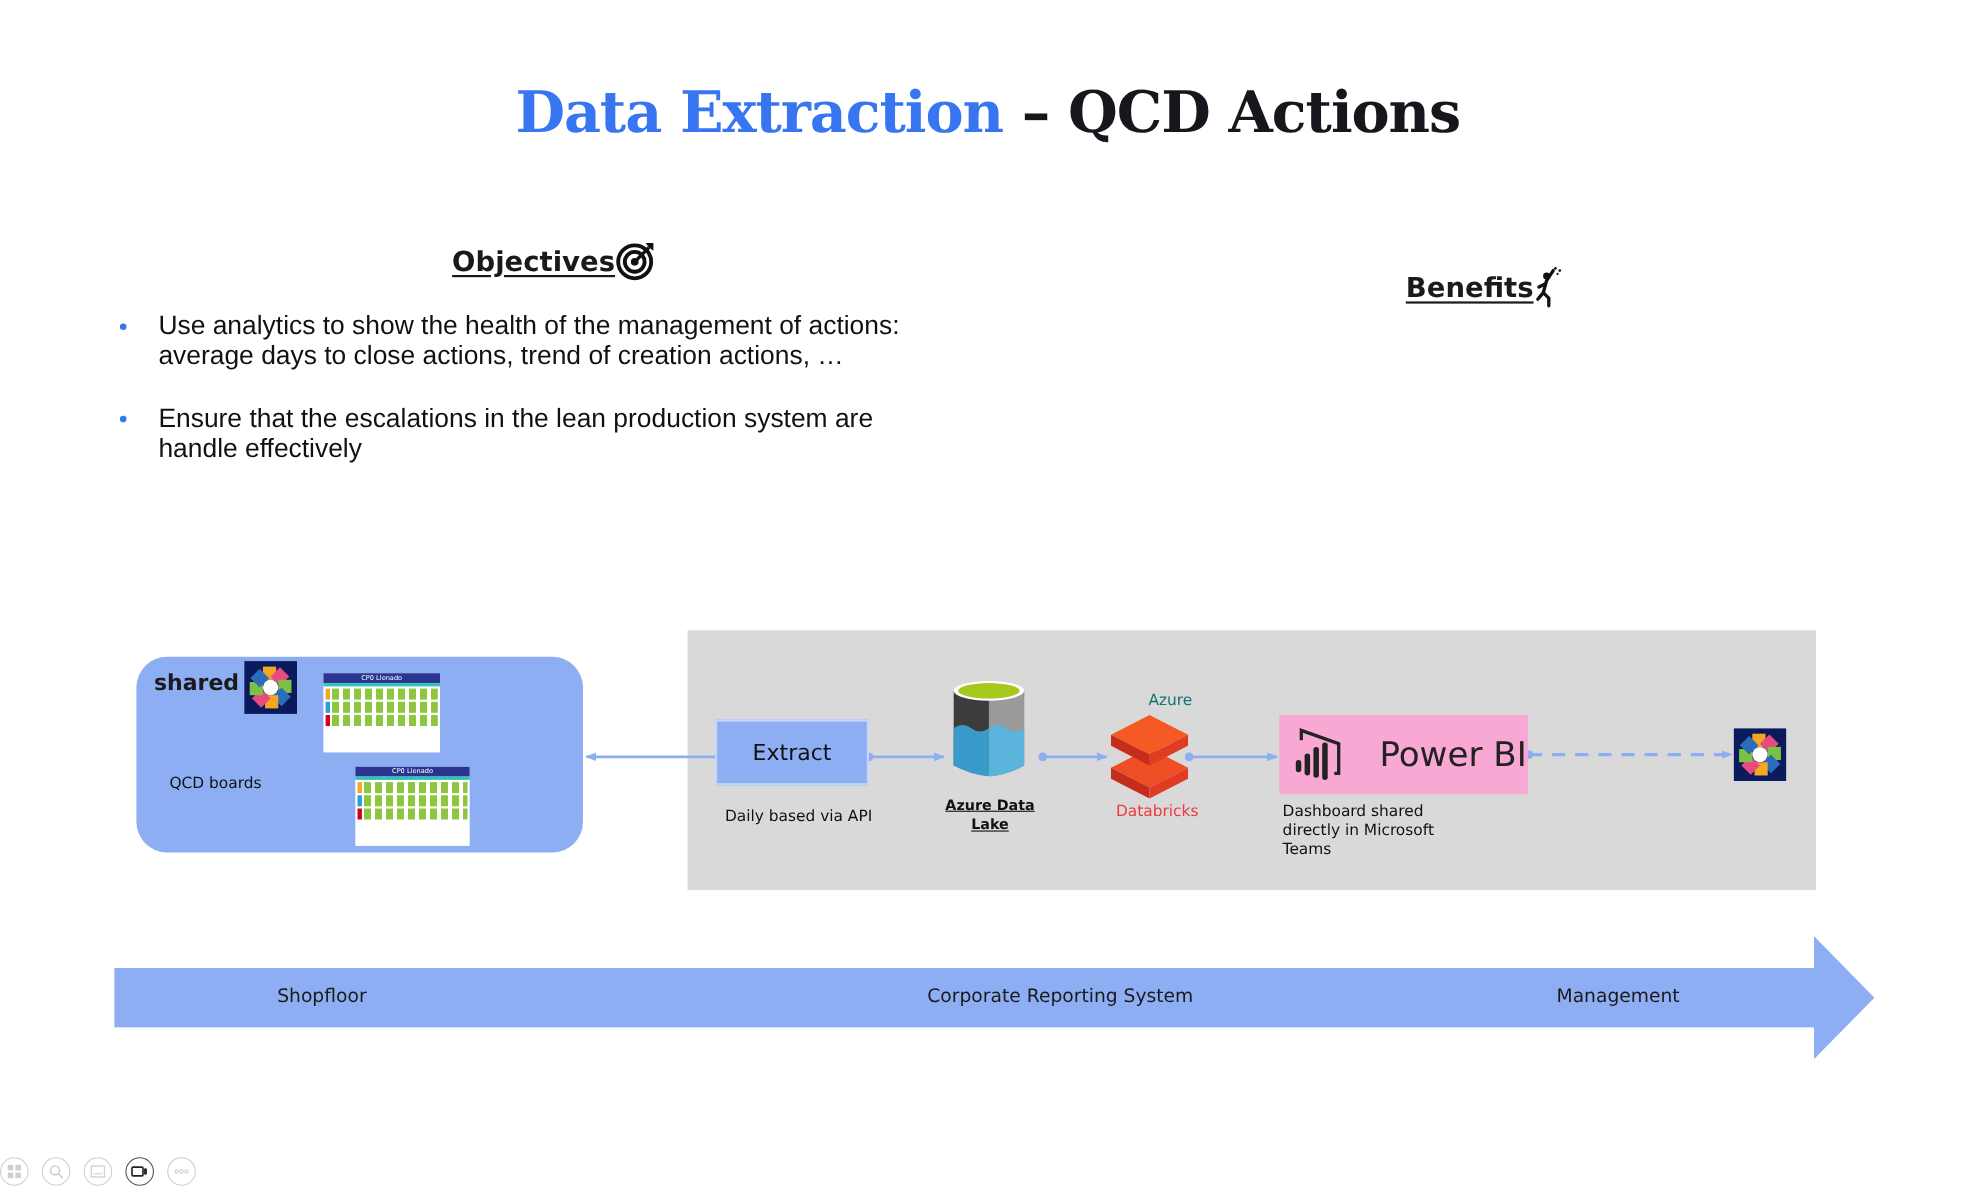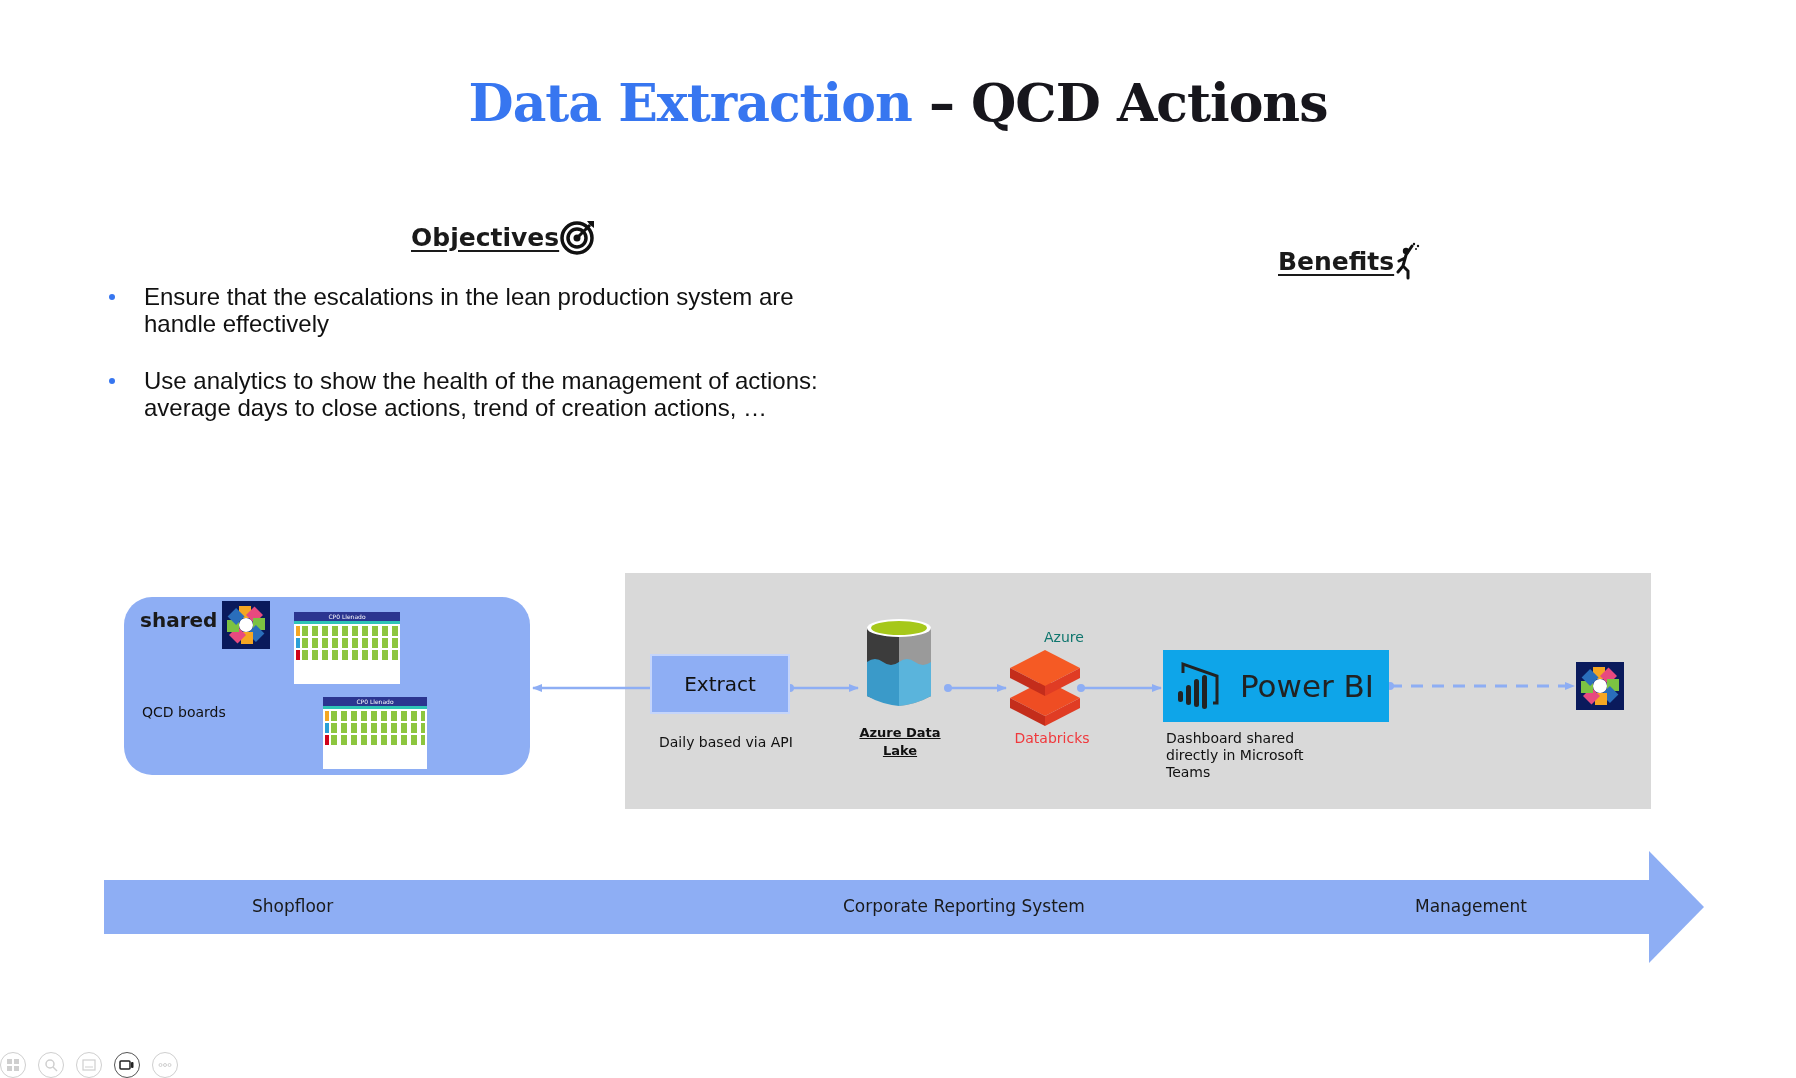--- a/index.html
+++ b/index.html
@@ -10,21 +10,21 @@
   .title .rest { color:#17161c; }
   .section-head { font-weight:bold; font-size:25px; text-decoration:underline; text-underline-offset:4px; display:flex; align-items:center; }
   ul.bullets { list-style:none; margin:0; padding:0; }
   ul.bullets li { position:relative; padding-left:36px; font-size:24px; line-height:27px; margin-bottom:30px; color:#111; font-family:"Liberation Sans", sans-serif; }
   ul.bullets li::before { content:""; position:absolute; left:1px; top:11px; width:6px; height:6px; border-radius:50%; background:#3776f0; }
   .right-list li { line-height:34px; font-size:25px; margin-bottom:30px; }
   .iobeya-box { left:124px; top:597px; width:406px; height:178px; background:#8eaef4; border-radius:28px; }
   .gray-box { left:625px; top:573px; width:1026px; height:236px; background:#d9d9d9; }
   .extract { left:650px; top:654px; width:140px; height:60px; background:#8eaef4; border:2px solid #c5d5fa; border-radius:0; box-sizing:border-box; display:flex; align-items:center; justify-content:center; font-size:20px; color:#111; }
   .small { font-size:14px; color:#111; }
-  .powerbi { left:1163px; top:650px; width:226px; height:72px; background:#0ea5e9; display:flex; align-items:center; padding-left:14px; box-sizing:border-box; gap:17px; }
+  .powerbi { left:1163px; top:650px; width:226px; height:72px; background:#f9a8d4; display:flex; align-items:center; padding-left:14px; box-sizing:border-box; gap:31px; }
   .powerbi .pbi-text { font-size:31px; color:#222; font-family:"DejaVu Sans", sans-serif; }
   .band { left:104px; top:880px; width:1548px; height:54px; background:#8eaef4; }
   .band-label { font-size:17px; color:#1a1a1a; top:896px; }
   .ctrl { width:26px; height:26px; border:1.5px solid #cfcfcf; border-radius:50%; display:flex; align-items:center; justify-content:center; box-sizing:border-box; }
   .ctrl.active { border-color:#555; }
 </style>
 </head>
 <body>
 
 <div class="abs title">
@@ -36,22 +36,22 @@
   <svg width="38" height="38" viewBox="0 0 38 38">
     <circle cx="18" cy="20" r="15" fill="none" stroke="#111" stroke-width="3.5"></circle>
     <circle cx="18" cy="20" r="9" fill="none" stroke="#111" stroke-width="3.5"></circle>
     <circle cx="18" cy="20" r="3.5" fill="#111"></circle>
     <line x1="18" y1="20" x2="31" y2="7" stroke="#111" stroke-width="3"></line>
     <polygon points="28,3 35,3 35,10 31,7" fill="#111"></polygon>
   </svg>
 </div>
 
 <ul class="abs bullets" style="left:108px; top:283px; width:750px;">
+  <li>Use analytics to show the health of the management of actions: average days to close actions, trend of creation actions, …</li>
   <li>Ensure that the escalations in the lean production system are handle effectively</li>
-  <li>Use analytics to show the health of the management of actions: average days to close actions, trend of creation actions, …</li>
 </ul>
 
 <div class="abs section-head" style="left:1278px; top:214px;margin-top:28px;">
   <span>Benefits</span>
   <svg width="26" height="38" viewBox="0 0 26 38">
     <circle cx="12" cy="9" r="3.2" fill="#111"></circle>
     <path d="M12 13 L9 24 L4 30 M9 24 L14 29 L14 36 M12 13 L18 4 M11 16 L5 19" stroke="#111" stroke-width="3" fill="none" stroke-linecap="round"></path>
     <circle cx="20" cy="2" r="1.2" fill="#111"></circle>
       <circle cx="24" cy="4" r="1.2" fill="#111"></circle>
       <circle cx="22" cy="7" r="1" fill="#111"></circle>
@@ -72,21 +72,21 @@
     <rect x="-7" y="-19" width="12" height="12" fill="#e84a7f" transform="rotate(45)"></rect>
     <rect x="-7" y="-19" width="12" height="12" fill="#7cc242" transform="rotate(90)"></rect>
     <rect x="-7" y="-19" width="12" height="12" fill="#2a6ebb" transform="rotate(135)"></rect>
     <rect x="-7" y="-19" width="12" height="12" fill="#f5a623" transform="rotate(180)"></rect>
     <rect x="-7" y="-19" width="12" height="12" fill="#e84a7f" transform="rotate(225)"></rect>
     <rect x="-7" y="-19" width="12" height="12" fill="#7cc242" transform="rotate(270)"></rect>
     <rect x="-7" y="-19" width="12" height="12" fill="#2a6ebb" transform="rotate(315)"></rect>
     <circle r="7" fill="#fff"></circle>
   </g>
 </svg>
-<div class="abs small" style="left:142px; top:704px;">QCD boards</div>
+<div class="abs small" style="left:154px; top:704px;">QCD boards</div>
 
 <div class="abs" style="left:294px; top:612px; width:106px; height:72px; background:#fff;">
   <div style="height:9px; background:#2b3590; color:#fff; font-size:6px; text-align:center; line-height:9px;">CP0 Llenado</div>
   <div style="height:3px; background:#2ec4b6;"></div>
   <div style="display:flex; flex-direction:column; gap:2px; padding:2px;">
     <div style="height:10px; border-left:4px solid #f5a623; background:repeating-linear-gradient(90deg,#fff 0 2px,#8dc63f 2px 8px,#fff 8px 10px);"></div>
     <div style="height:10px; border-left:4px solid #2a9fd6; background:repeating-linear-gradient(90deg,#fff 0 2px,#8dc63f 2px 8px,#fff 8px 10px);"></div>
     <div style="height:10px; border-left:4px solid #d0021b; background:repeating-linear-gradient(90deg,#fff 0 2px,#8dc63f 2px 8px,#fff 8px 10px);"></div>
   </div>
 </div>

